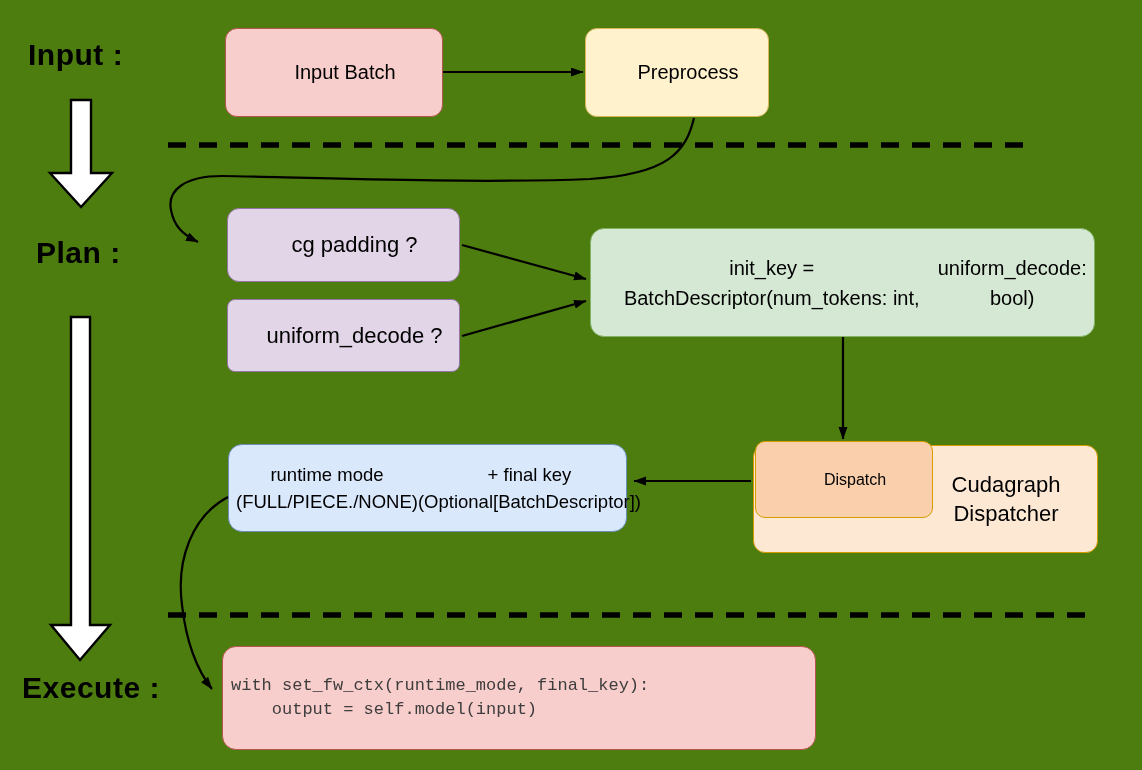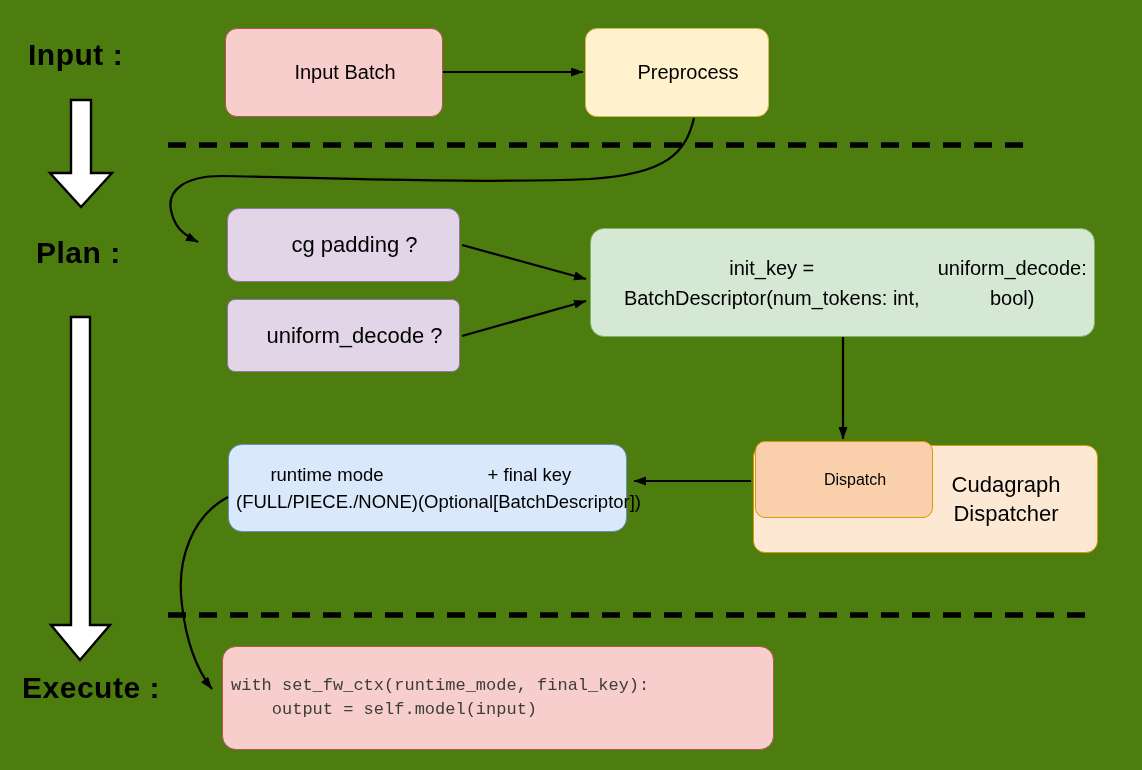--- a/index.html
+++ b/index.html
@@ -17,21 +17,21 @@
   }
   .node-input-batch{left:225px;top:28px;width:218px;height:89px;background:#f8cecc;border:1.7px solid #b85450;border-radius:12px;font-size:20px;}
   .node-preprocess{left:585px;top:28px;width:184px;height:89px;background:#fff2cc;border:1.7px solid #d6b656;border-radius:12px;font-size:20px;}
   .node-cg-padding{left:227px;top:208px;width:233px;height:74px;background:#e1d5e7;border:1.7px solid #9673a6;border-radius:12px;font-size:22px;justify-content:center;}
   .node-uniform-decode{left:227px;top:299px;width:233px;height:73px;background:#e1d5e7;border:1.7px solid #9673a6;border-radius:8px;font-size:22px;}
   .node-init-key{left:590px;top:228px;width:505px;height:109px;background:#d5e8d4;border:1.7px solid #82b366;border-radius:14px;font-size:20px;flex-direction:row;line-height:30px;}
   .node-cudagraph{left:753px;top:445px;width:345px;height:108px;background:#fde8d3;border:1.9px solid #d79b00;border-radius:12px;justify-content:flex-end;z-index:1;}
   .cudagraph-label{width:170px;margin-right:6px;font-size:22px;line-height:29px;text-align:center;}
   .node-dispatch{left:755px;top:441px;width:178px;height:77px;background:#fad0ac;border:1.9px solid #d79b00;border-radius:10px;font-size:16px;z-index:2;}
   .node-runtime{left:228px;top:444px;width:399px;height:88px;background:#dae8fc;border:1.7px solid #6c8ebf;border-radius:14px;font-size:18.5px;flex-direction:row;line-height:27px;}
-  .node-code{left:222px;top:646px;width:552px;height:104px;background:#f8cecc;border:1.7px solid #b85450;border-radius:14px;
+  .node-code{left:222px;top:646px;width:594px;height:104px;background:#f8cecc;border:1.7px solid #b85450;border-radius:14px;
     font-family:"Liberation Mono","DejaVu Sans Mono",monospace;font-size:17px;color:#3d3d3d;
     flex-direction:column;align-items:flex-start;justify-content:center;line-height:24px;padding-left:8px;text-align:left;}
   .code-line{white-space:pre;}
 </style>
 </head>
 <body>
 
 <div id="canvas">
 
   <svg id="wires" width="1142" height="770" viewBox="0 0 1142 770">

